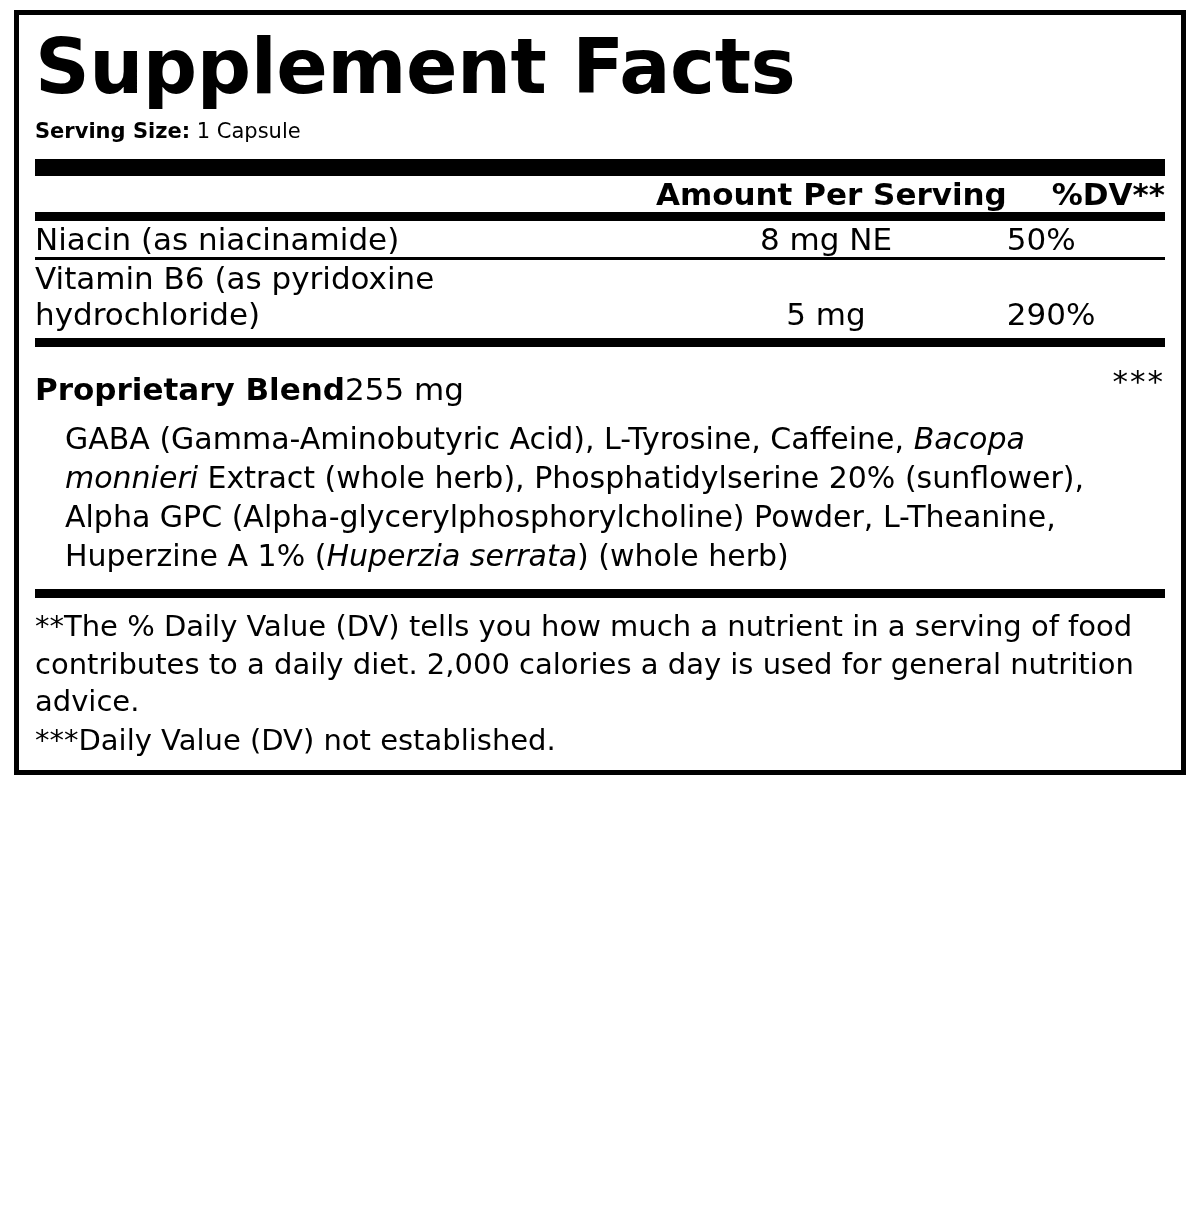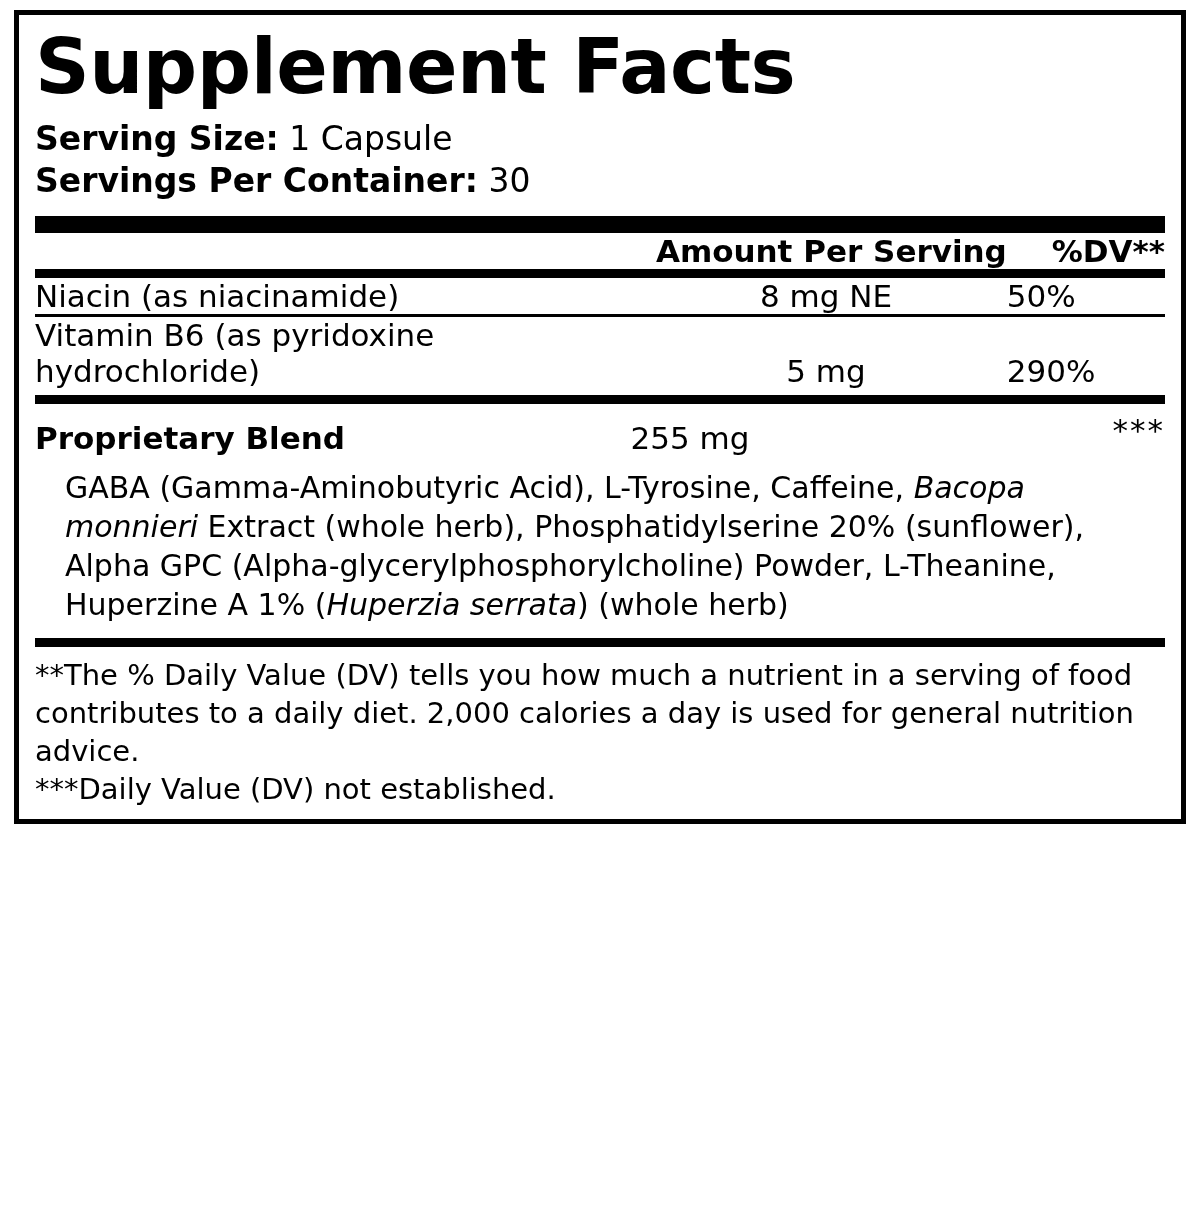--- a/index.html
+++ b/index.html
@@ -30,21 +30,21 @@
   .title {
     font-size: 76px;
     font-weight: 700;
     line-height: 0.96;
     letter-spacing: -0.5px;
     text-align: left;
     margin: 8px 0 14px 0;
     white-space: nowrap;
   }
   .serving-line {
-    font-size: 33px;
+    font-size: 21px;
     line-height: 1.28;
     font-weight: 400;
   }
   .serving-line b {
     font-weight: 700;
   }
   .rule-thick {
     height: 17px;
     background: #000;
     margin: 14px 0 0 0;
@@ -79,30 +79,30 @@
     font-size: 31px;
     font-weight: 400;
     padding: 9px 0 9px 0;
   }
   .col-name { text-align: left; }
   .col-amt  { text-align: center; }
   .col-dv   { }
   .blend-head {
     display: flex;
     align-items: baseline;
-    margin-top: 16px;
+    margin-top: 24px;
   }
   .blend-name {
     font-size: 31px;
     font-weight: 700;
     flex: 0 0 auto;
   }
   .blend-amt {
     flex: 1 1 auto;
-    text-align: center;
+    text-align: left;
     font-size: 31px;
     font-weight: 400;
     padding-right: 52px;
   }
   .blend-dv {
     flex: 0 0 auto;
     font-size: 31px;
     font-weight: 400;
     letter-spacing: 2px;
     width: 78px;
@@ -137,24 +137,20 @@
 <body>
 
 <div class="panel">
   <div class="outer-border">
 
     <div class="title">Supplement Facts</div>
 
     <div class="serving-line">
       <b>Serving Size:</b>
       <span>1 Capsule</span>
-    </div>
-    <div class="serving-line">
-      <b>Servings Per Container:</b>
-      <span>30</span>
     </div>
 
     <div class="rule-thick"></div>
 
     <table class="facts">
       <colgroup>
         <col style="width:54%">
         <col style="width:32%">
         <col style="width:14%">
       </colgroup>

